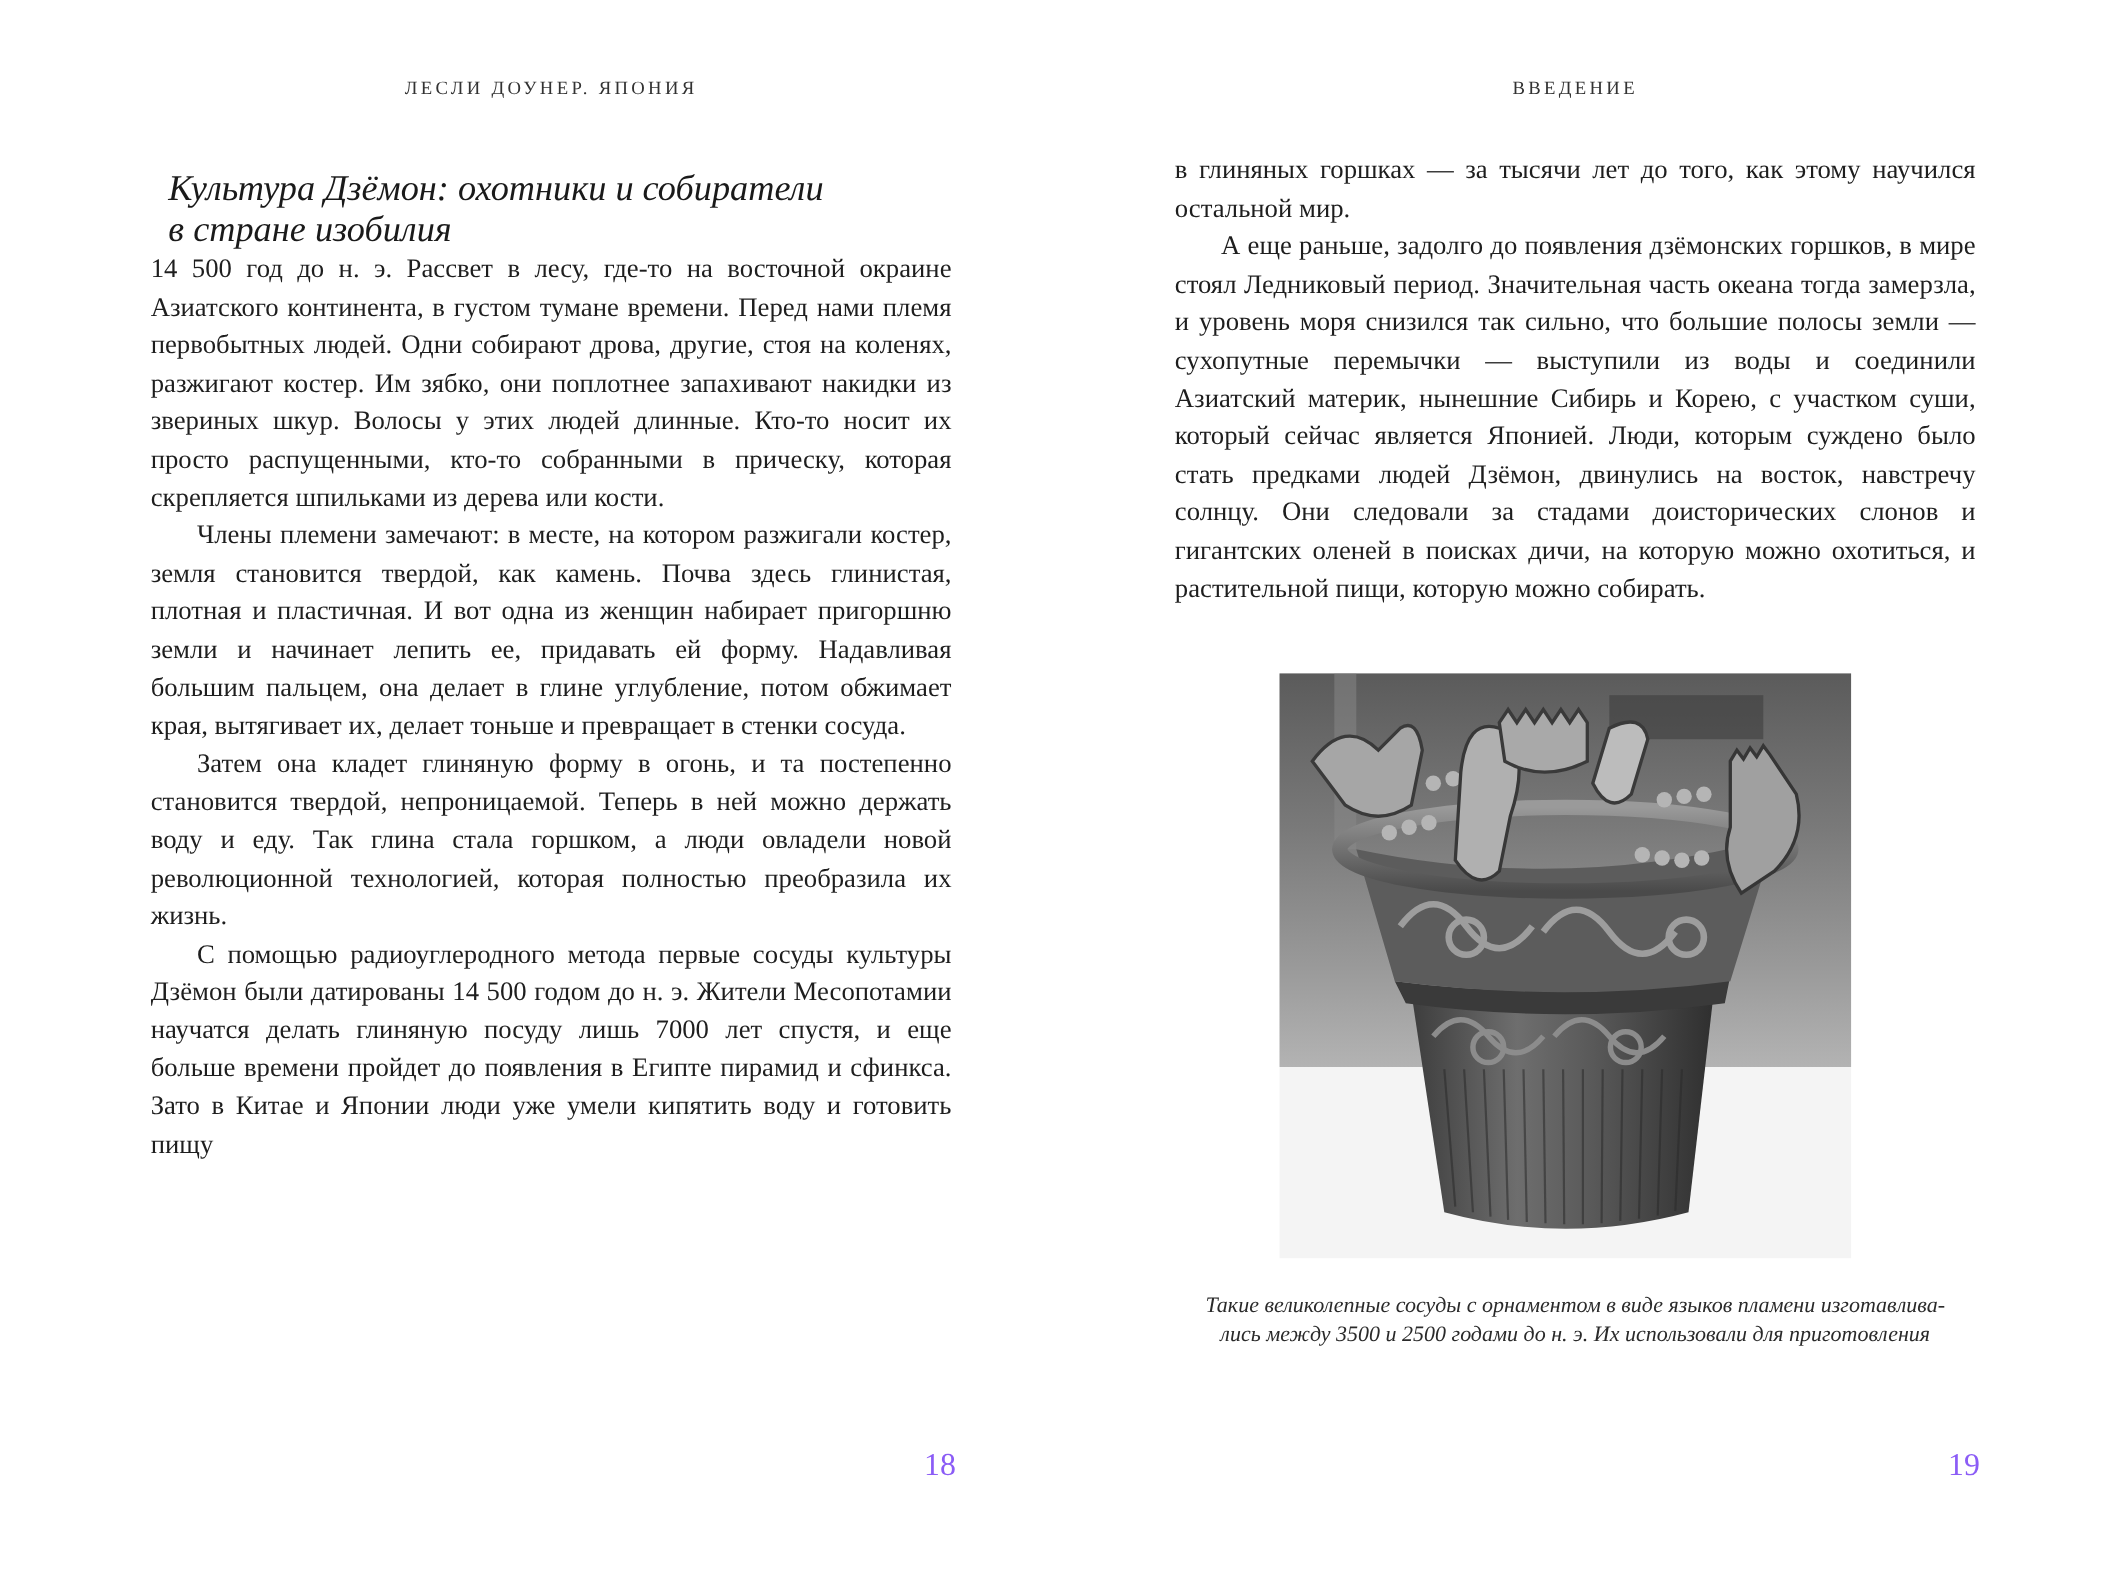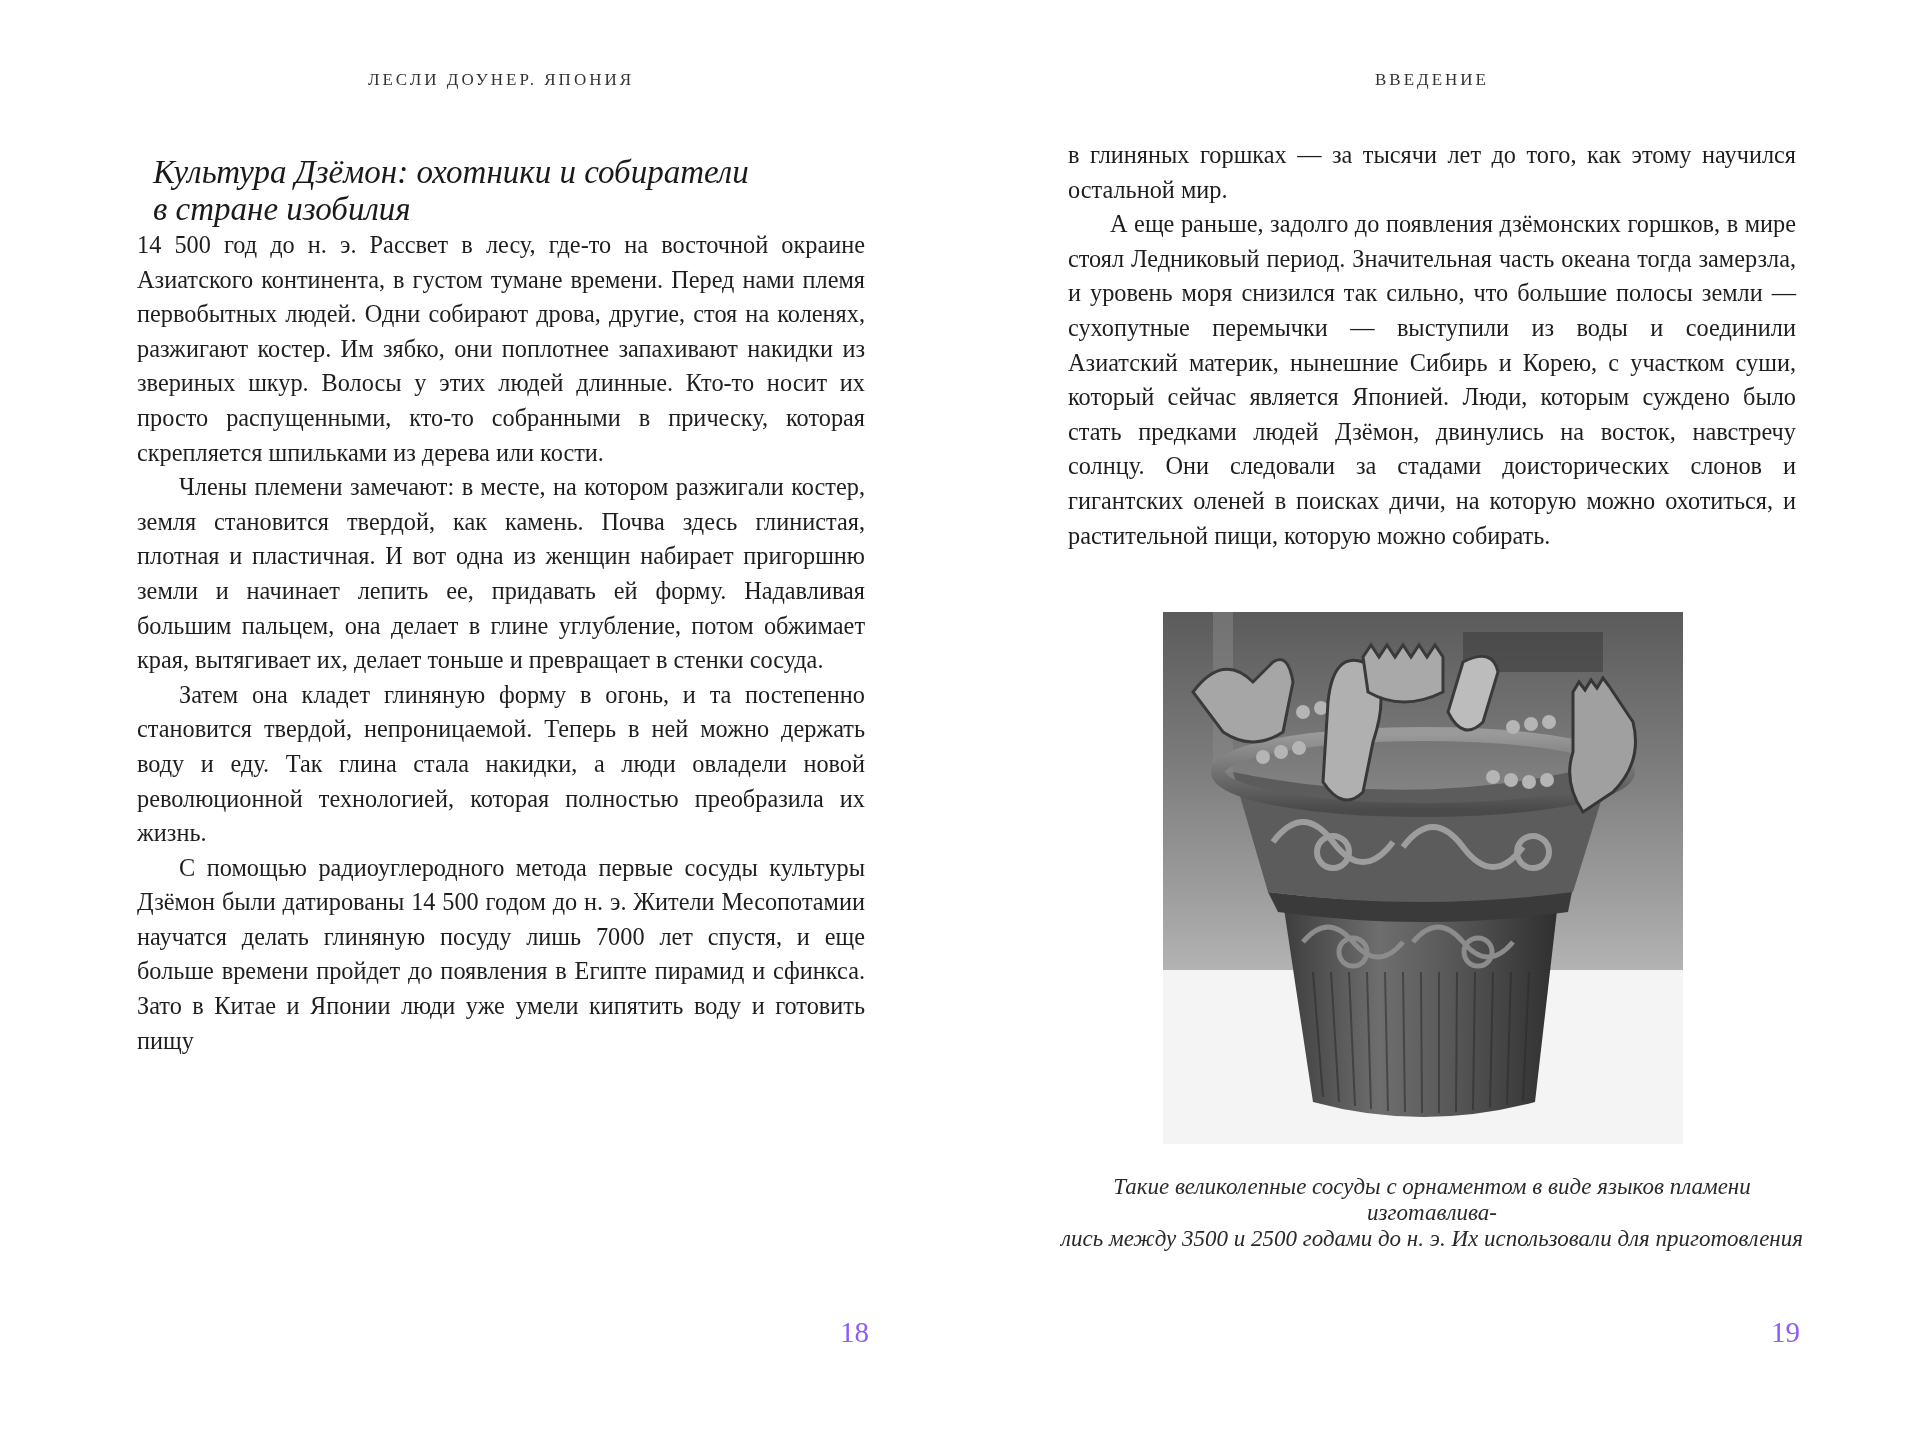--- a/index.html
+++ b/index.html
@@ -12,35 +12,35 @@
   .body-text { position: absolute; left: 0; width: 100%; font-size: 24.3px; line-height: 34.6px; text-align: justify; color: #1e1e1e; }
   .body-text p { margin: 0; text-indent: 0; }
   .body-text p.indent { text-indent: 42px; }
   .left-body { top: 228px; }
   .right-body { top: 138px; }
   .folio { position: absolute; top: 1316px; left: 4px; width: 100%; text-align: right; font-size: 29px; color: #8b5cf6; }
   .figure { position: absolute; left: 1163px; top: 612px; width: 520px; height: 532px; overflow: hidden; }
   .photo-bg { position: absolute; left: 0; top: 0; width: 520px; height: 358px; background: linear-gradient(180deg, #5b5b5b 0%, #7a7a7a 40%, #9a9a9a 75%, #b3b3b3 100%); }
   .photo-floor { position: absolute; left: 0; top: 358px; width: 520px; height: 174px; background: #f4f4f4; }
   .pot { position: absolute; left: 0; top: 0; width: 520px; height: 532px; }
-  .caption { position: absolute; left: 1060px; top: 1174px; width: 744px; text-align: center; font-style: italic; font-size: 23px; line-height: 26px; color: #2a2a2a; }
+  .caption { position: absolute; left: 1060px; top: 1174px; width: 744px; text-align: center; font-style: italic; font-size: 20px; line-height: 26px; color: #2a2a2a; }
 </style>
 </head>
 <body>
 
 <div class="page page-left">
   <div class="running-head">ЛЕСЛИ ДОУНЕР. ЯПОНИЯ</div>
   <h2 class="chapter-title">
     <span>Культура Дзёмон: охотники и собиратели</span><br>
     <span>в стране изобилия</span>
   </h2>
   <div class="body-text left-body">
     <p>14 500 год до н. э. Рассвет в лесу, где-то на восточной окраине Азиатского континента, в густом тумане времени. Перед нами племя первобытных людей. Одни собирают дрова, другие, стоя на коленях, разжигают костер. Им зябко, они поплотнее запахивают накидки из звериных шкур. Волосы у этих людей длинные. Кто-то носит их просто распущенными, кто-то собранными в прическу, которая скрепляется шпильками из дерева или кости.</p>
     <p class="indent">Члены племени замечают: в месте, на котором разжигали костер, земля становится твердой, как камень. Почва здесь глинистая, плотная и пластичная. И вот одна из женщин набирает пригоршню земли и начинает лепить ее, придавать ей форму. Надавливая большим пальцем, она делает в глине углубление, потом обжимает края, вытягивает их, делает тоньше и превращает в стенки сосуда.</p>
-    <p class="indent">Затем она кладет глиняную форму в огонь, и та постепенно становится твердой, непроницаемой. Теперь в ней можно держать воду и еду. Так глина стала накидки, а люди овладели новой революционной технологией, которая полностью преобразила их жизнь.</p>
+    <p class="indent">Затем она кладет глиняную форму в огонь, и та постепенно становится твердой, непроницаемой. Теперь в ней можно держать воду и еду. Так глина стала горшком, а люди овладели новой революционной технологией, которая полностью преобразила их жизнь.</p>
     <p class="indent">С помощью радиоуглеродного метода первые сосуды культуры Дзёмон были датированы 14 500 годом до н. э. Жители Месопотамии научатся делать глиняную посуду лишь 7000 лет спустя, и еще больше времени пройдет до появления в Египте пирамид и сфинкса. Зато в Китае и Японии люди уже умели кипятить воду и готовить пищу</p>
   </div>
   <div class="folio">18</div>
 </div>
 
 <div class="page page-right">
   <div class="running-head">ВВЕДЕНИЕ</div>
   <div class="body-text right-body">
     <p>в глиняных горшках — за тысячи лет до того, как этому научился остальной мир.</p>
     <p class="indent">А еще раньше, задолго до появления дзёмонских горшков, в мире стоял Ледниковый период. Значительная часть океана тогда замерзла, и уровень моря снизился так сильно, что большие полосы земли — сухопутные перемычки — выступили из воды и соединили Азиатский материк, нынешние Сибирь и Корею, с участком суши, который сейчас является Японией. Люди, которым суждено было стать предками людей Дзёмон, двинулись на восток, навстречу солнцу. Они следовали за стадами доисторических слонов и гигантских оленей в поисках дичи, на которую можно охотиться, и растительной пищи, которую можно собирать.</p>

